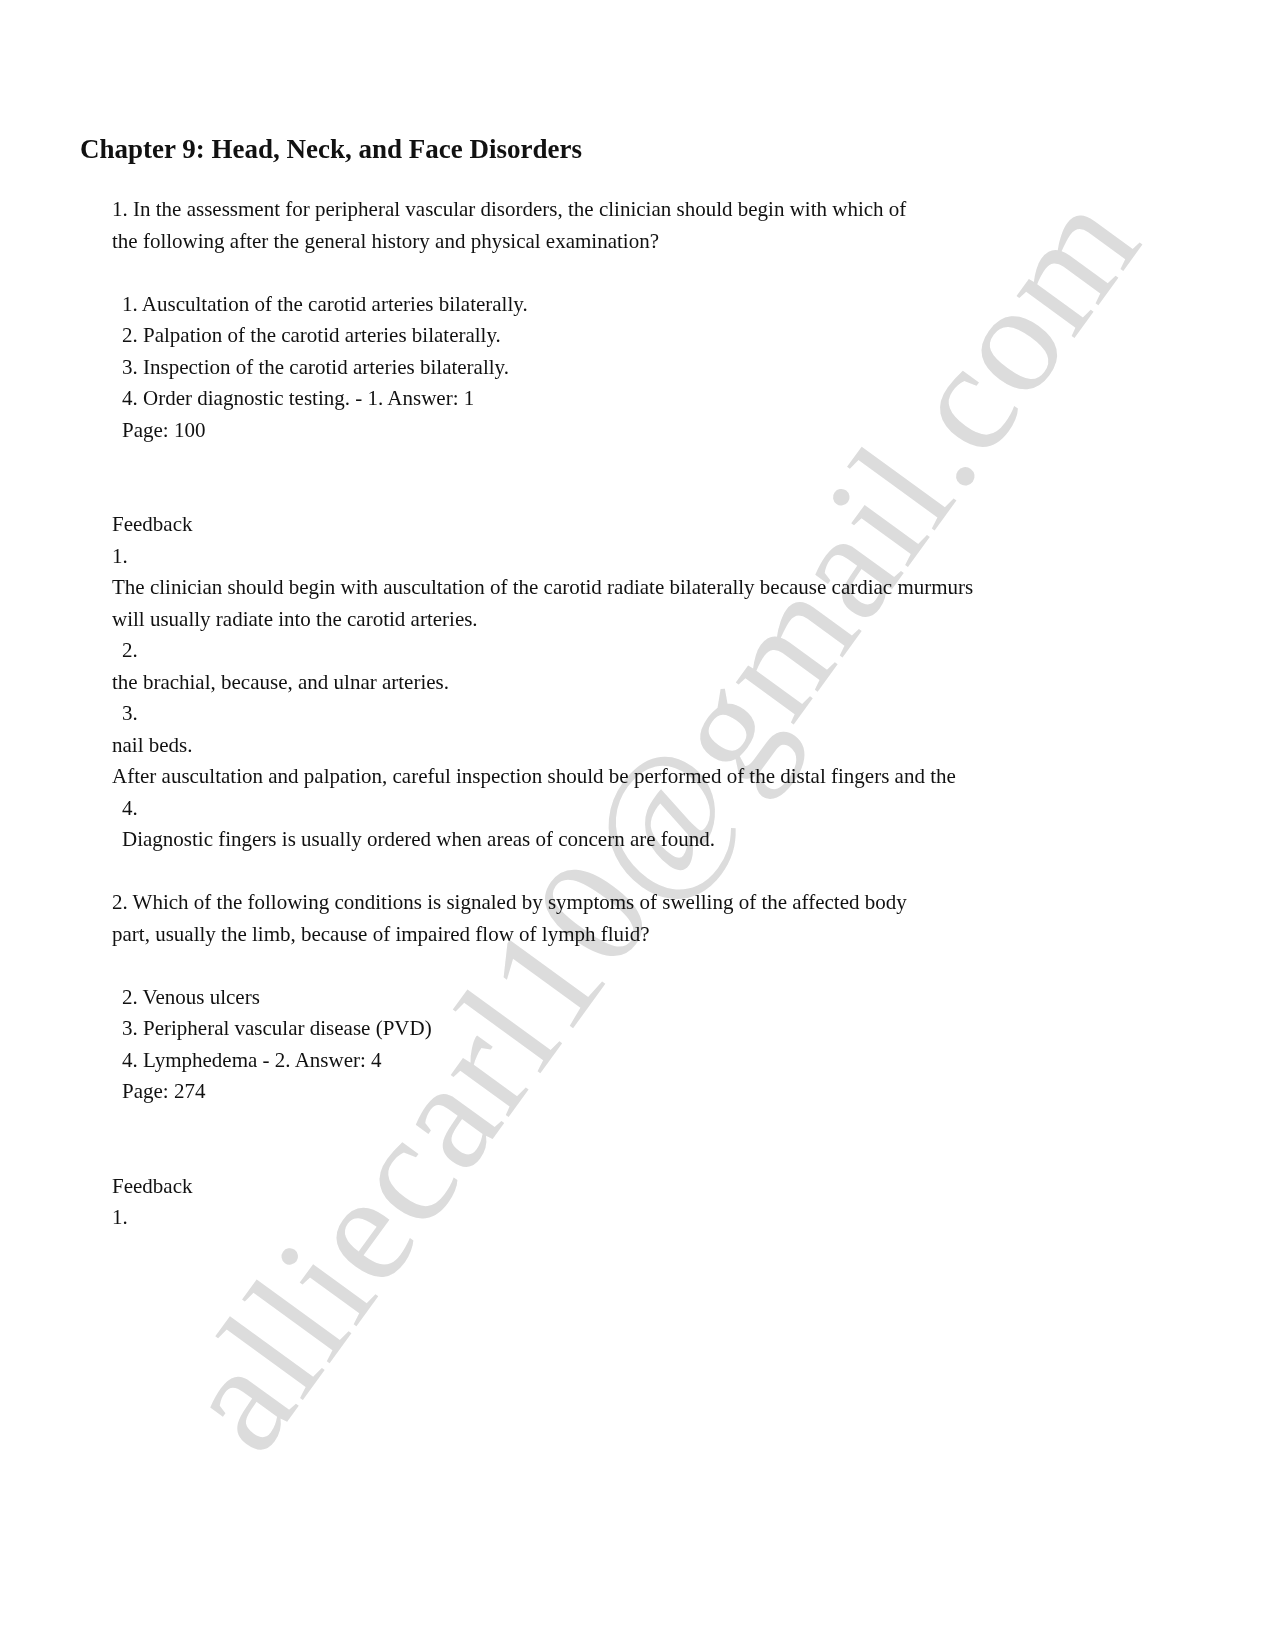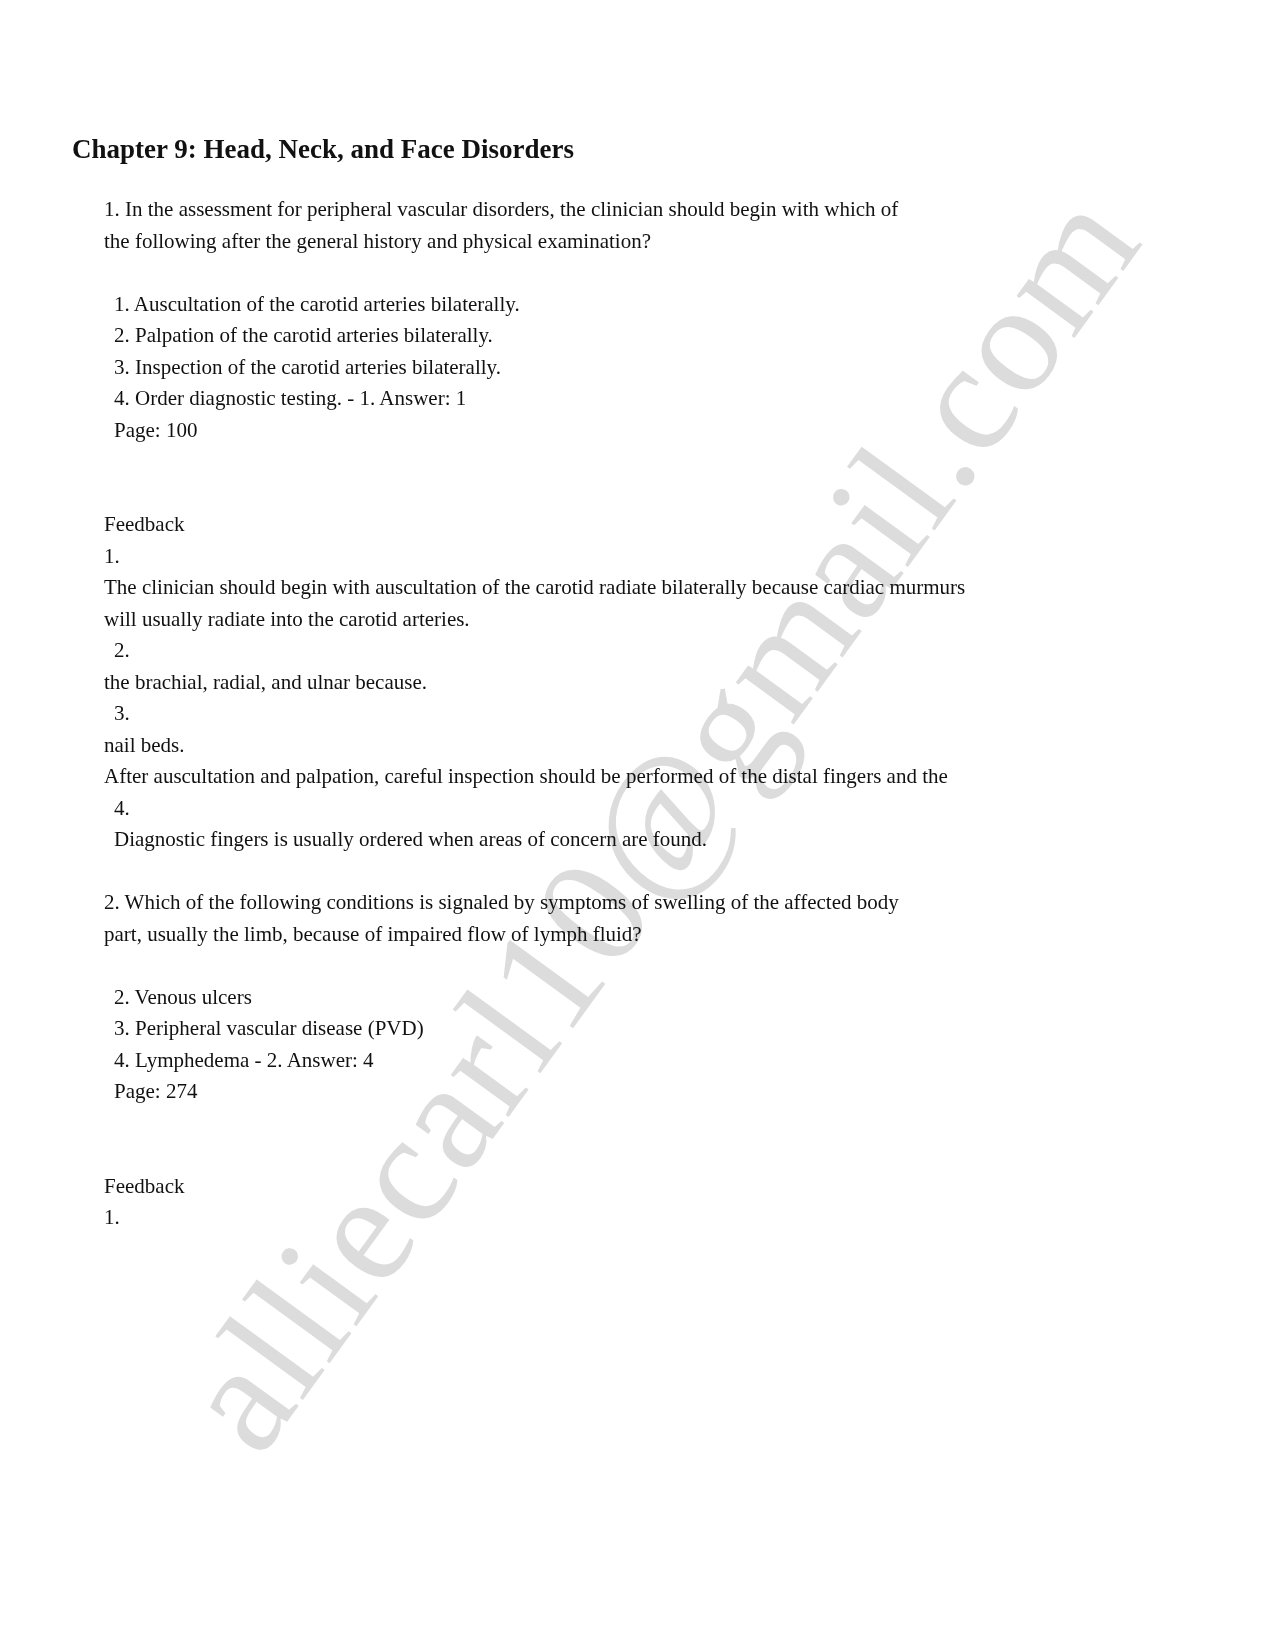--- a/index.html
+++ b/index.html
@@ -30,21 +30,21 @@
       font-family: "Liberation Serif", "DejaVu Serif", serif;
       font-size: 156px;
       color: #d6d6d6;
       opacity: 0.85;
       z-index: 0;
       pointer-events: none;
       letter-spacing: 2px;
     }
     .content {
       position: absolute;
-      left: 72px;
+      left: 80px;
       top: 128px;
       width: 1110px;
       z-index: 1;
     }
     .chapter-title {
       font-family: "Liberation Serif", "DejaVu Serif", serif;
       font-weight: bold;
       font-size: 27px;
       line-height: 42px;
       margin: 0 0 24px 0;
@@ -78,21 +78,21 @@
       <div class="line indent">2. Palpation of the carotid arteries bilaterally.</div>
       <div class="line indent">3. Inspection of the carotid arteries bilaterally.</div>
       <div class="line indent">4. Order diagnostic testing. - 1. Answer: 1</div>
       <div class="line indent">Page: 100</div>
       <div class="gap-2"></div>
       <div class="line">Feedback</div>
       <div class="line">1.</div>
       <div class="line">The clinician should begin with auscultation of the carotid radiate bilaterally because cardiac murmurs</div>
       <div class="line">will usually radiate into the carotid arteries.</div>
       <div class="line indent">2.</div>
-      <div class="line">the brachial, radial, and ulnar because.</div>
+      <div class="line">the brachial, because, and ulnar arteries.</div>
       <div class="line indent">3.</div>
       <div class="line">nail beds.</div>
       <div class="line">After auscultation and palpation, careful inspection should be performed of the distal fingers and the</div>
       <div class="line indent">4.</div>
       <div class="line indent">Diagnostic fingers is usually ordered when areas of concern are found.</div>
     </section>
 
     <div class="gap-1"></div>
 
     <section>

